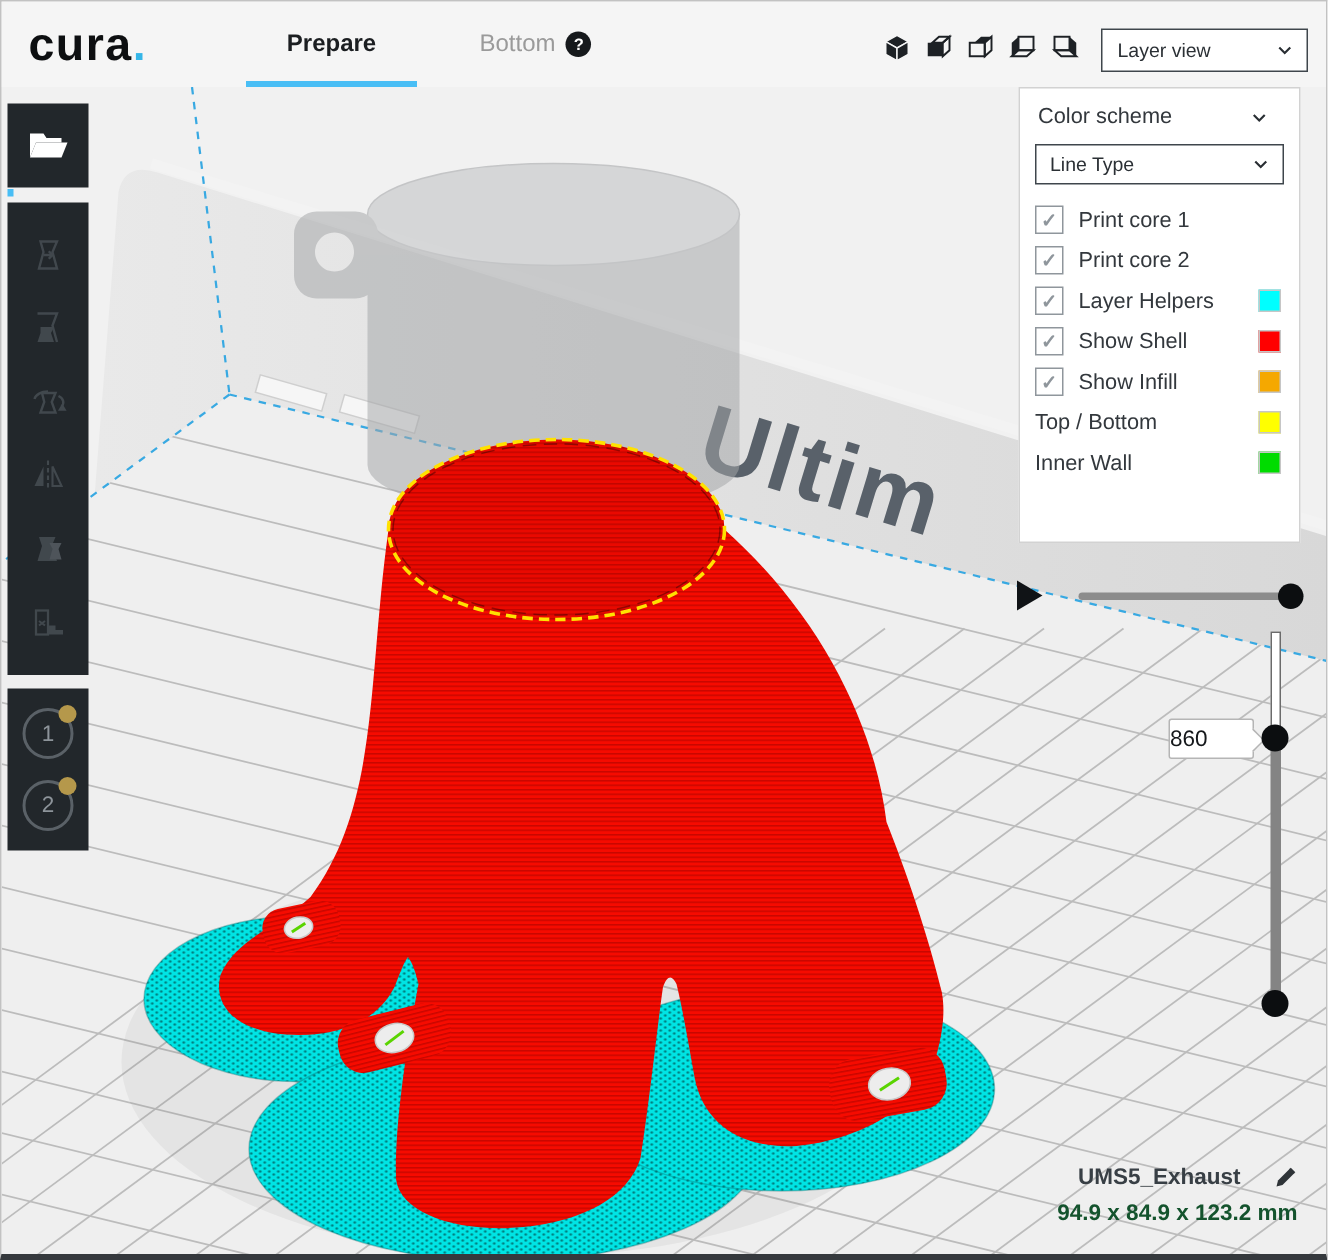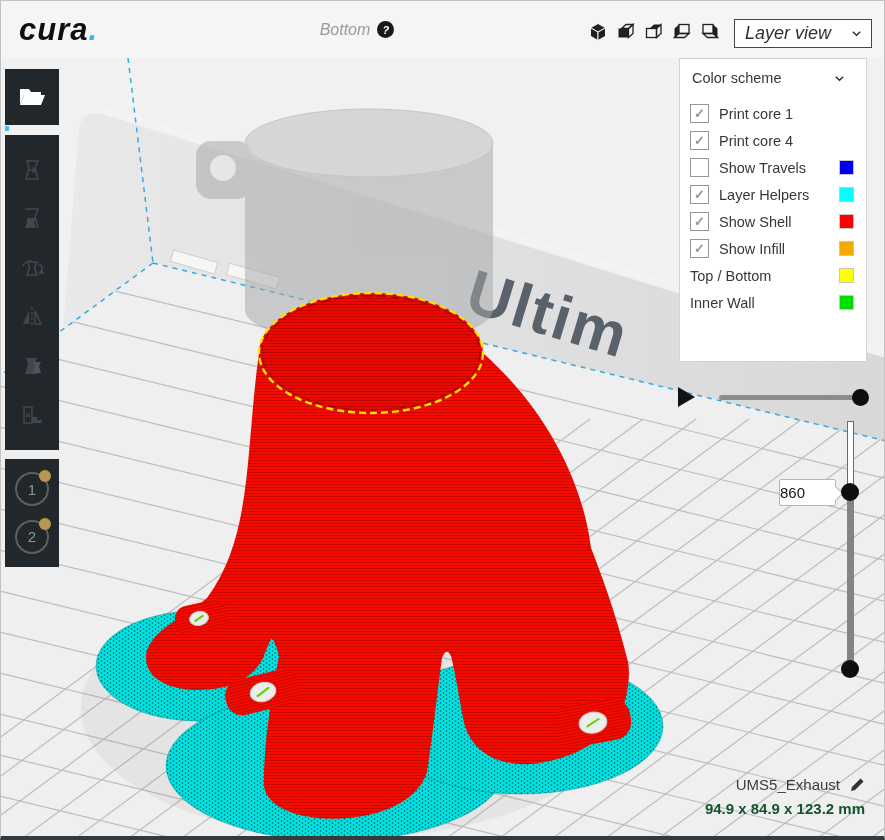--- a/index.html
+++ b/index.html
@@ -1,31 +1,31 @@
 <!DOCTYPE html>
 <html><head>
 <meta charset="utf-8">
 <style>
   * { margin:0; padding:0; box-sizing:border-box; }
   html,body { width:885px; height:840px; }
   body { font-family:"Liberation Sans", sans-serif; background:#f1f1f1; overflow:hidden; }
   #app { position:relative; width:885px; height:840px; border:1px solid #c2c2c2; border-bottom:4px solid #35393d; overflow:hidden; background:#f1f1f1; }
 
   
-  #header { position:absolute; left:0; top:0; width:100%; height:57px; background:#f5f5f5; z-index:20;font-style:italic; }
+  #header { position:absolute; left:0; top:0; width:100%; height:57px; background:#f5f5f5; z-index:20; }
   #logo { position:absolute; left:18px; top:11px; font-size:31px; font-weight:800; letter-spacing:1px; color:#0d0f11; }
   #logo .dot { color:#35b6e8; }
   .tab { position:absolute; top:0; height:57px; display:flex; align-items:center; justify-content:center; gap:7px; font-size:16px; cursor:pointer; }
   #tab-prepare { left:163px; width:114px; font-weight:bold; color:#1b1e21; }
   #tab-prepare::after { content:""; position:absolute; left:0; bottom:0; width:100%; height:4px; background:#49bef5; }
   #tab-monitor { left:296px; width:120px; color:#9a9a9a; }
   .help-badge { width:17px; height:17px; border-radius:50%; background:#16191c; color:#fff; font-size:11px; font-weight:bold; display:flex; align-items:center; justify-content:center; }
   #view-buttons { position:absolute; left:586px; top:20px; display:flex; gap:6px; }
   .viewbtn { width:22px; height:22px; cursor:pointer; display:flex; align-items:center; justify-content:center; }
-  .select-box { position:absolute; background:#fff; border:1px solid #3f464c; display:flex; align-items:center; font-size:18px; color:#2b3035; cursor:pointer; }
+  .select-box { position:absolute; background:#fff; border:1px solid #3f464c; display:flex; align-items:center; font-size:13px; color:#2b3035; cursor:pointer; }
   #layer-view-select { left:733px; top:18px; width:138px; height:29px; padding-left:10px; }
   .chev { margin-left:auto; margin-right:9px; width:11px; height:11px; }
 
   
   #scene { position:absolute; left:0; top:57px; z-index:1; }
 
   
   .dark-box { position:absolute; left:4px; width:54px; background:#22272b; z-index:10; }
   #open-box { top:68px; height:56px; display:flex; align-items:center; justify-content:center; cursor:pointer; }
   #open-tick { position:absolute; left:4px; top:125px; width:4px; height:5px; background:#49bef5; z-index:11; }
@@ -51,21 +51,21 @@
   #hslider-handle { position:absolute; left:851px; top:388px; width:17px; height:17px; border-radius:50%; background:#0c0e10; cursor:pointer; z-index:13; }
   #vslider-track-top { position:absolute; left:846px; top:420px; width:7px; height:72px; background:#fff; border:1px solid #6b6b6b; cursor:pointer; z-index:12; }
   #vslider-track-range { position:absolute; left:846px; top:491px; width:7px; height:178px; background:#848484; cursor:pointer; z-index:12; }
   .vhandle { position:absolute; left:840px; width:18px; height:18px; border-radius:50%; background:#0c0e10; cursor:pointer; z-index:13; }
   #vhandle-top { top:482px; }
   #vhandle-bottom { top:659px; }
   #layer-balloon { position:absolute; left:778px; top:478px; width:57px; height:27px; background:#fff; border:1px solid #b5b5b5; border-radius:2px; display:flex; align-items:center; font-size:15px; color:#15181b; z-index:12; }
   #layer-balloon::after { content:""; position:absolute; right:-6px; top:7.5px; width:10px; height:10px; background:#fff; border-top:1px solid #b5b5b5; border-right:1px solid #b5b5b5; transform:rotate(45deg); }
 
   
-  #job-name { position:absolute; top:775px; right:19px; display:flex; align-items:center; gap:9px; font-size:15px; font-weight:normal; color:#383f45; z-index:12; }
+  #job-name { position:absolute; top:775px; right:19px; display:flex; align-items:center; gap:22px; font-size:15px; font-weight:bold; color:#383f45; z-index:12; }
   #job-dims { position:absolute; top:799px; right:19px; font-size:15px; font-weight:bold; color:#14532d; z-index:12; }
 </style>
 </head>
 <body>
 
 <div id="app">
 
   <svg id="scene" width="885" height="783" viewBox="0 0 885 783">
     <defs>
       <linearGradient id="wallgrad" x1="0" y1="0" x2="1" y2="0">
@@ -217,20 +217,23 @@
         <rect x="552" y="644" width="78" height="42" rx="18" fill="url(#redpat)"></rect>
         <ellipse cx="592" cy="665" rx="14" ry="10.5" fill="#ededed" stroke="#c9c9c9"></ellipse>
         <path d="M585 668 599 662" stroke="#5ad400" stroke-width="2" fill="none"></path>
       </g>
     </g>
   </svg>
 
   <div id="header">
     <div id="logo"><span>cura</span><span class="dot">.</span></div>
 
+    <div class="tab" id="tab-prepare">
+        <span>Prepare</span>
+      </div>
     <div class="tab" id="tab-monitor">
       <span>Bottom</span>
       <span class="help-badge">?</span>
     </div>
 
     <div id="view-buttons">
       <span class="viewbtn">
         <svg width="22" height="22" viewBox="0 0 22 22">
             <g stroke="#f5f5f5" stroke-width="1">
               <path d="M11 2.5l7.5 4.3L11 11 3.5 6.8z" fill="#1d2125"></path>
@@ -347,33 +350,34 @@
     </div>
   </div>
 
   <div id="view-panel">
     <div id="panel-title">
       <span>Color scheme</span>
       <svg class="chev" viewBox="0 0 12 12">
           <path d="M2 4l4 4 4-4" stroke="#2b3035" stroke-width="1.6" fill="none"></path>
         </svg>
     </div>
+    <div class="select-box" id="scheme-select">
+      <span>Line Type</span>
+      <svg class="chev" viewBox="0 0 12 12">
+          <path d="M2 4l4 4 4-4" stroke="#2b3035" stroke-width="1.6" fill="none"></path>
+        </svg>
+    </div>
 
     <div class="prow" style="margin-top:6px;">
       <span class="cbx">✓</span>
       <span class="lbl">Print core 1</span>
     </div>
     <div class="prow">
       <span class="cbx">✓</span>
-      <span class="lbl">Print core 4</span>
-    </div>
-    <div class="prow">
-      <span class="cbx"></span>
-      <span class="lbl">Show Travels</span>
-      <span class="swatch" style="background: rgb(0, 0, 238);"></span>
+      <span class="lbl">Print core 2</span>
     </div>
     <div class="prow">
       <span class="cbx">✓</span>
       <span class="lbl">Layer Helpers</span>
       <span class="swatch" style="background: rgb(0, 255, 255);"></span>
     </div>
     <div class="prow">
       <span class="cbx">✓</span>
       <span class="lbl">Show Shell</span>
       <span class="swatch" style="background: rgb(255, 0, 0);"></span>

